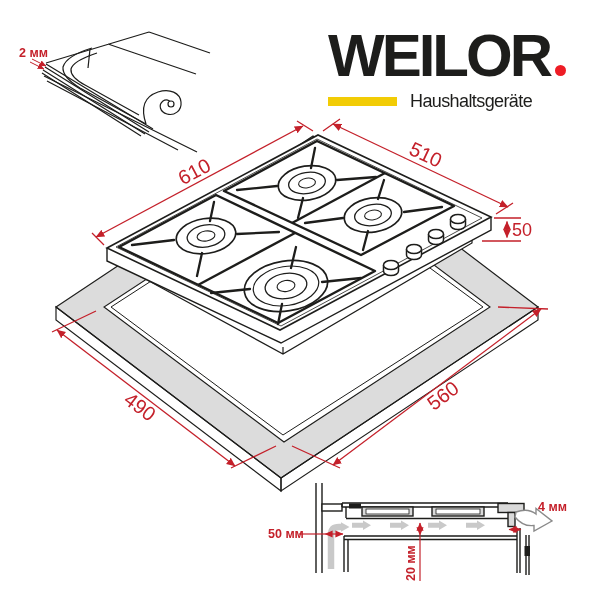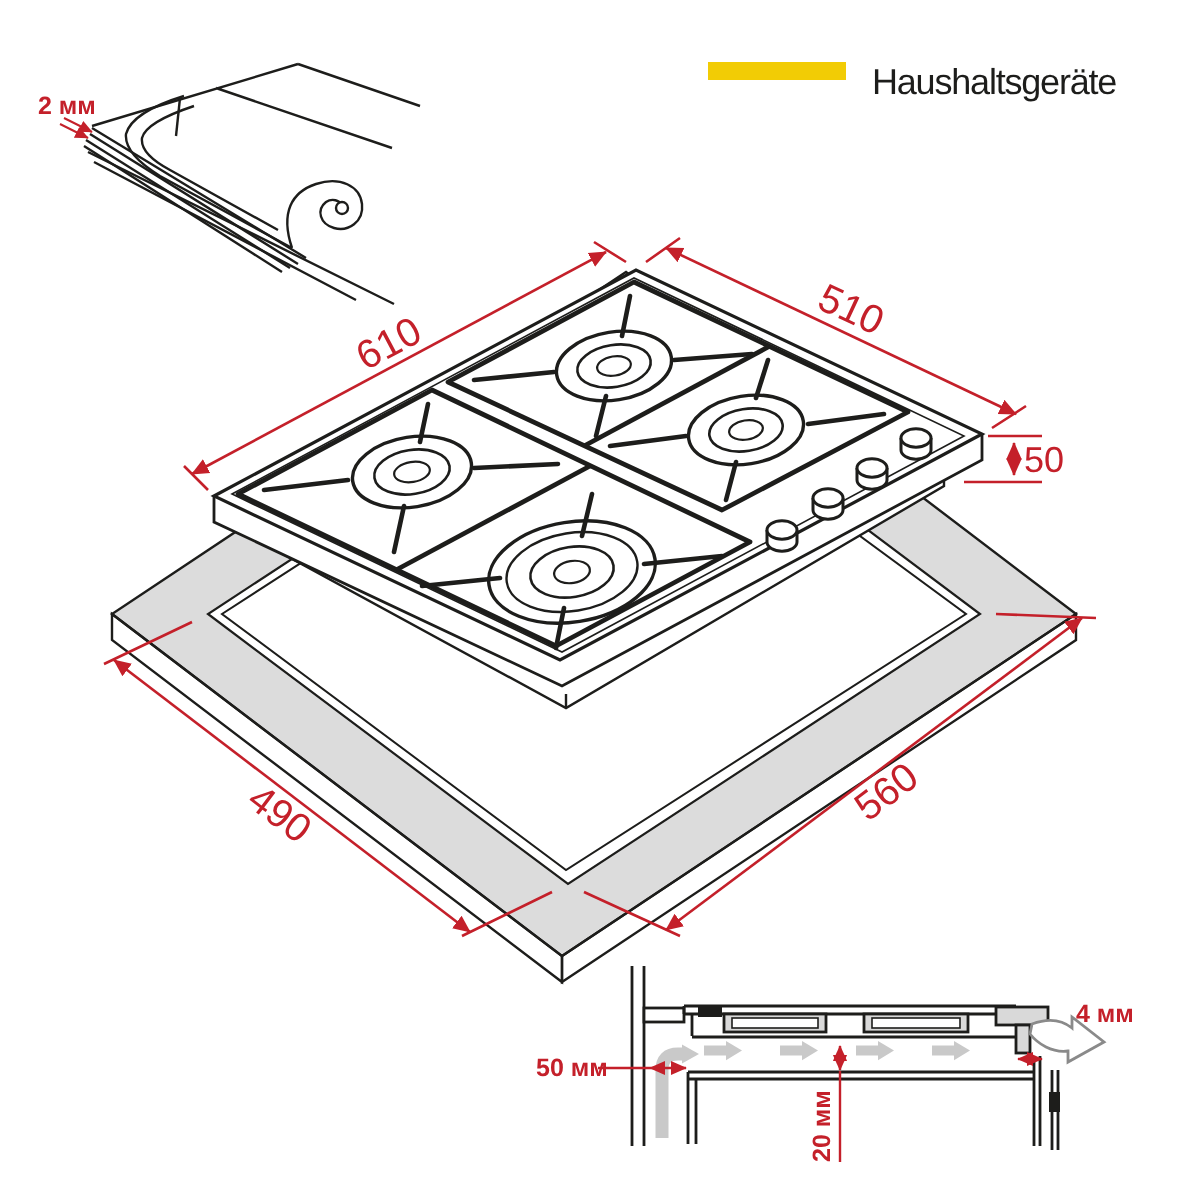--- a/index.html
+++ b/index.html
@@ -4,21 +4,21 @@
 <style>
   html,body{margin:0;padding:0;background:#fff;}
   body{width:600px;height:600px;position:relative;overflow:hidden;
        font-family:"Liberation Sans",sans-serif;color:#1d1d1b;}
   .stage{position:absolute;inset:0;}
   svg{position:absolute;left:0;top:0;}
   
   .logo{position:absolute;left:328px;top:26px;white-space:nowrap;}
   .logo-name{font-size:60px;font-weight:bold;letter-spacing:-3px;line-height:1;color:#1d1d1b;}
   .logo-dot{display:inline-block;width:11px;height:11px;border-radius:50%;background:#ee1c25;margin-left:5px;}
-  .logo-sub{display:flex;align-items:flex-start;margin-top:5px;margin-left:26px;}
+  .logo-sub{display:flex;align-items:center;margin-top:5px;}
   .logo-bar{width:69px;height:9px;background:#f2cc05;margin-right:13px;}
   .logo-tag{font-size:18px;letter-spacing:-0.6px;color:#1d1d1b;}
   
   .model{position:absolute;left:68px;top:542px;font-size:31px;font-weight:bold;color:#1d1d1b;}
   
   text{font-family:"Liberation Sans",sans-serif;}
   .dim{font-size:20px;fill:#c4202a;}
   .dim50{font-size:18px;fill:#c4202a;}
   .dimsm{font-size:12.5px;font-weight:bold;fill:#c4202a;}
   .ink{stroke:#1d1d1b;fill:none;}
@@ -187,20 +187,23 @@
         <path d="M420,535.5 V581"></path>
         <line x1="509" y1="529.5" x2="521" y2="529.5" marker-start="url(#mr)" marker-end="url(#mr)"></line>
       </g>
       <text class="dimsm" x="268" y="538">50 мм</text>
       <text class="dimsm" x="415" y="581" transform="rotate(-90 415 581)">20 мм</text>
       <text class="dimsm" x="538" y="511">4 мм</text>
     </g>
   </svg>
 
   <div class="logo">
+    <div class="logo-name">
+      <span>WEILOR</span><span class="logo-dot"></span>
+    </div>
     <div class="logo-sub">
       <span class="logo-bar"></span>
       <span class="logo-tag">Haushaltsgeräte</span>
     </div>
   </div>
 
 
 </div>
 
 </body></html>

